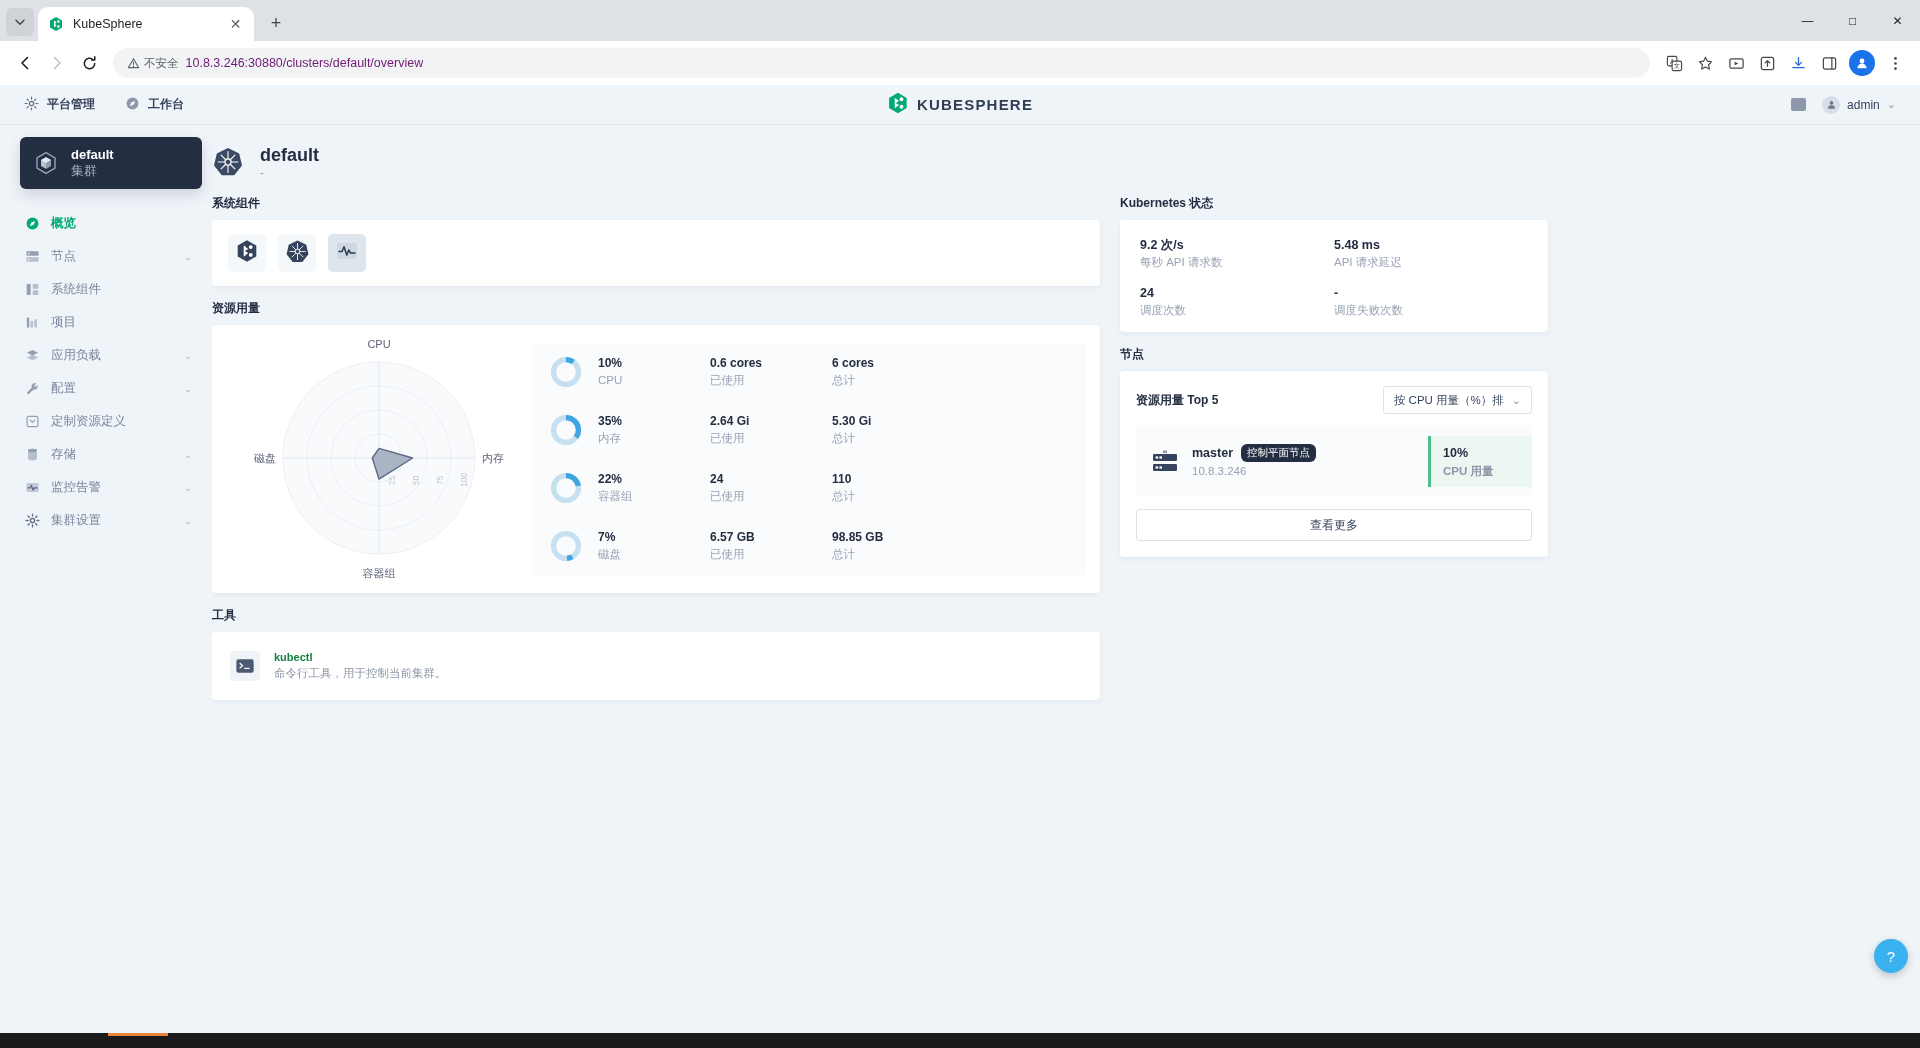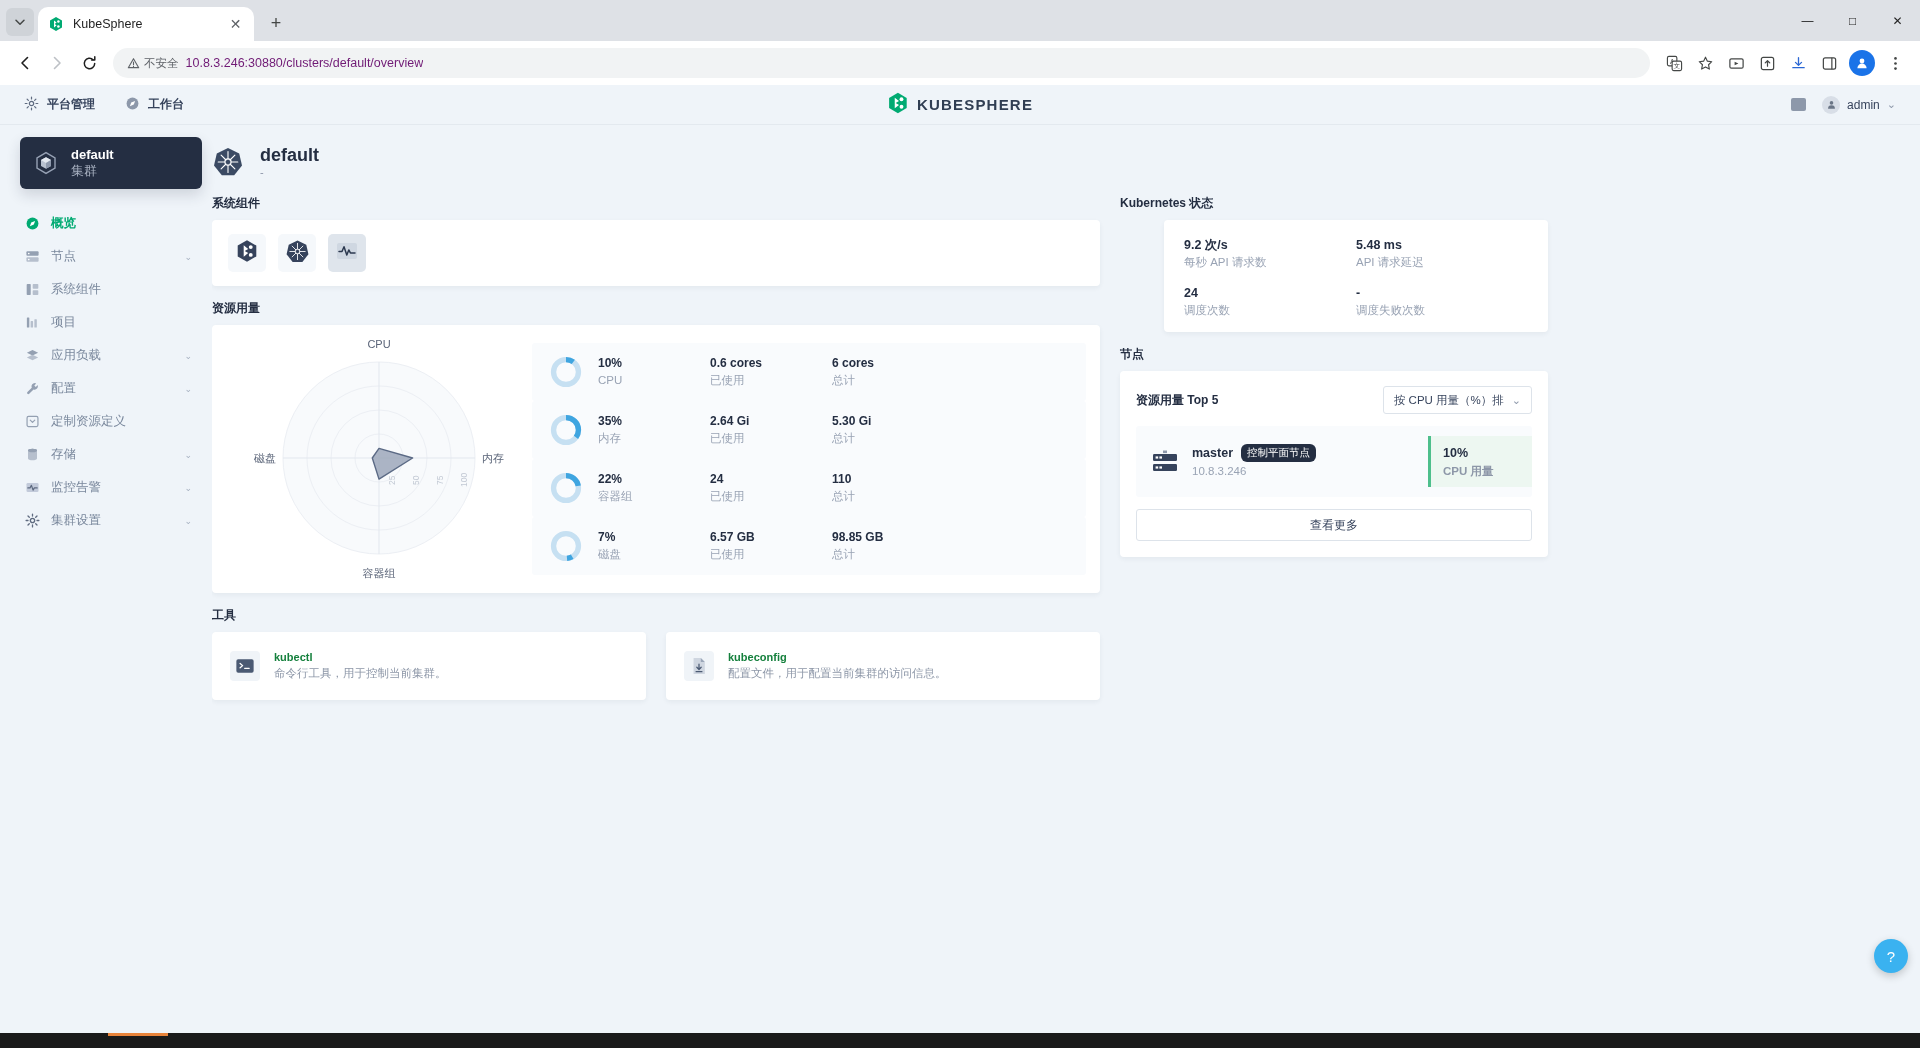--- a/index.html
+++ b/index.html
@@ -143,21 +143,21 @@
   
   .tools-row { display: flex; gap: 20px; }
   .tool-card { flex: 1; display: flex; align-items: center; gap: 14px;
     padding: 17px 18px; }
   .tool-ico { width: 30px; height: 30px; flex: 0 0 30px; border-radius: 4px;
     background: #f0f4f8; display: flex; align-items: center; justify-content: center; }
   .tool-name { font-size: 11px; font-weight: bold; color: #15803d; line-height: 1.5; }
   .tool-desc { font-size: 11.5px; color: #8d97a8; line-height: 1.5; }
 
   
-  .kstat-card { padding: 16px 20px 14px 20px; margin-left: 44px; }
+  .kstat-card { padding: 16px 20px 14px 20px; }
   .kstat-grid { display: flex; flex-wrap: wrap; }
   .kstat-item { width: 50%; margin-bottom: 13px; line-height: 1.45; }
   .kstat-item:nth-child(n+3) { margin-bottom: 0; }
   .kstat-val { font-size: 12.5px; font-weight: bold; color: #242e42; }
   .kstat-lbl { font-size: 11.5px; color: #99a3b4; }
 
   
   .nodes-card { padding: 15px 16px 16px 16px; }
   .nodes-head { display: flex; align-items: center; margin-bottom: 12px; }
   .nodes-head-title { font-size: 12px; font-weight: bold; color: #242e42; flex: 1; }
@@ -670,34 +670,20 @@
                   <rect x="1.5" y="3.5" width="19" height="15" rx="2" fill="#4b5a73"></rect>
                   <path d="M5.6 8.2l2.8 2.4-2.8 2.4" stroke="#fff" stroke-width="1.4" fill="none" stroke-linecap="round" stroke-linejoin="round"></path>
                   <path d="M10.6 13.6h5" stroke="#fff" stroke-width="1.4" stroke-linecap="round"></path>
                 </svg>
               </span>
               <div>
                 <div class="tool-name">kubectl</div>
                 <div class="tool-desc">命令行工具，用于控制当前集群。</div>
               </div>
             </div>
-            <div class="card tool-card">
-              <span class="tool-ico">
-                <svg width="20" height="20" viewBox="0 0 22 22">
-                  <path d="M5 2.2h8l4.4 4.4v13.2H5z" fill="#cfd6e0"></path>
-                  <path d="M13 2.2l4.4 4.4H13z" fill="#9aa6b8"></path>
-                  <path d="M11 9v5.6M8.6 12.4L11 14.8l2.4-2.4" stroke="#4b5a73" stroke-width="1.4" fill="none" stroke-linecap="round" stroke-linejoin="round"></path>
-                  <path d="M7.8 17.2h6.4" stroke="#4b5a73" stroke-width="1.4" stroke-linecap="round"></path>
-                </svg>
-              </span>
-              <div>
-                <div class="tool-name">kubeconfig</div>
-                <div class="tool-desc">配置文件，用于配置当前集群的访问信息。</div>
-              </div>
-            </div>
           </div>
 
         </div>
 
         <div class="col-right">
 
           <div class="section-title">Kubernetes 状态</div>
           <div class="card kstat-card">
             <div class="kstat-grid">
               <div class="kstat-item">

